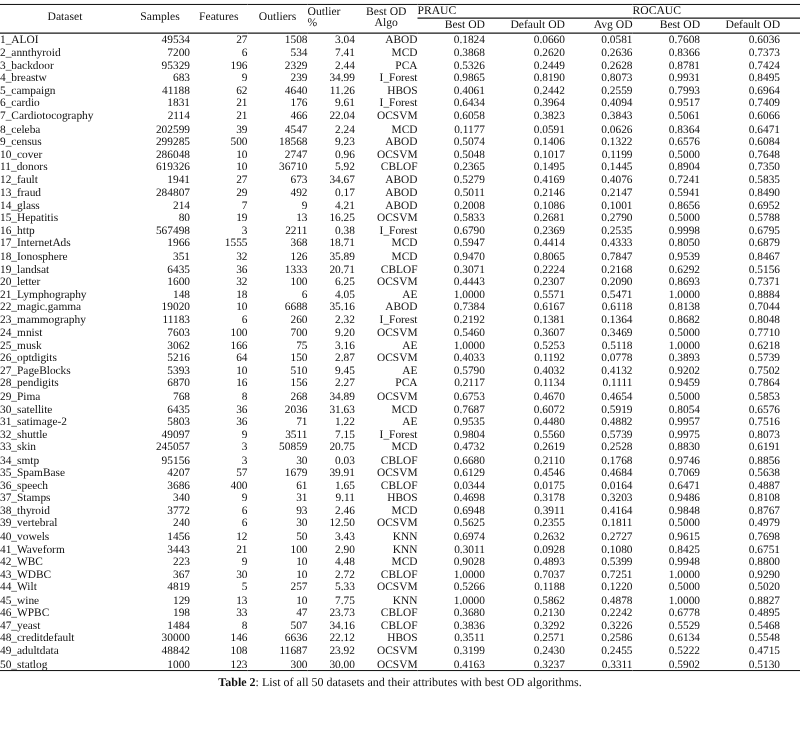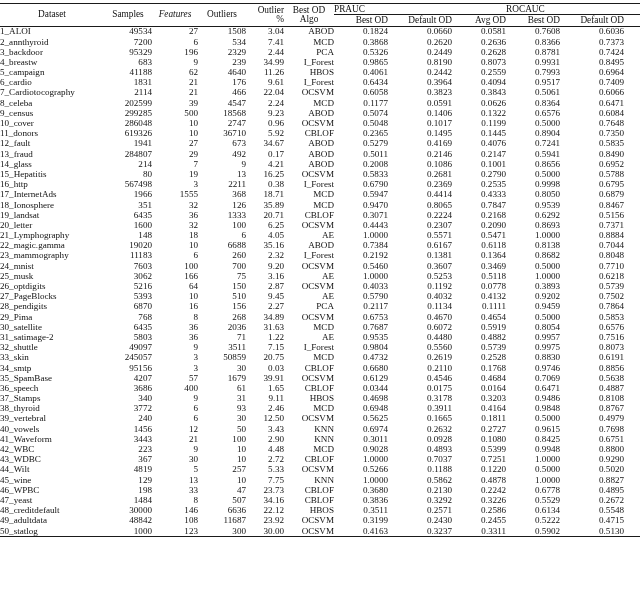--- a/index.html
+++ b/index.html
@@ -103,23 +103,23 @@
           <col class="c-num">
       <col class="c-num">
           <col class="c-numw">
           <col class="c-num">
     </colgroup>
 
     <thead>
       <tr class="hdr-top">
         <th class="c-ds rule-top" rowspan="2" style="text-align:center;vertical-align:middle;padding-left:0;">Dataset</th>
         <th class="c-sam rule-top" rowspan="2" style="text-align:center;vertical-align:middle;padding-right:0;">Samples</th>
-        <th class="c-fea rule-top" rowspan="2" style="text-align:center;vertical-align:middle;padding-right:0;font-style:italic;">Features</th>
+        <th class="c-fea rule-top" rowspan="2" style="text-align:center;vertical-align:middle;padding-right:0;">Features</th>
         <th class="c-out rule-top" rowspan="2" style="text-align:center;vertical-align:middle;padding-right:0;">Outliers</th>
-        <th class="c-pct rule-top" rowspan="2" style="text-align:right;vertical-align:middle;padding-right:0;">
+        <th class="c-pct rule-top" rowspan="2" style="text-align:left;vertical-align:middle;padding-right:0;">
           <div>Outlier</div>
           <div>%</div>
         </th>
         <th class="c-algo rule-top" rowspan="2" style="text-align:center;vertical-align:middle;padding-left:0;">
           <div>Best OD</div>
           <div>Algo</div>
         </th>
         <th class="hdr-span rule-top" colspan="3">PRAUC</th>
         <th class="hdr-span rule-top" colspan="3">ROCAUC</th>
       </tr>
@@ -667,21 +667,21 @@
             <td class="c-num">0.8791</td>
           </tr>
           <tr>
             <td class="c-ds">39_vertebral</td>
             <td class="c-sam">240</td>
             <td class="c-fea">6</td>
             <td class="c-out">30</td>
             <td class="c-pct">12.50</td>
             <td class="c-algo">OCSVM</td>
             <td class="c-num">0.5625</td>
-            <td class="c-numw">0.1665</td>
+            <td class="c-numw">0.2355</td>
             <td class="c-num">0.1811</td>
             <td class="c-num">0.5000</td>
             <td class="c-numw">0.4979</td>
             <td class="c-num">0.5161</td>
           </tr>
           <tr>
             <td class="c-ds">40_vowels</td>
             <td class="c-sam">1456</td>
             <td class="c-fea">12</td>
             <td class="c-out">50</td>
@@ -782,21 +782,21 @@
             <td class="c-ds">47_yeast</td>
             <td class="c-sam">1484</td>
             <td class="c-fea">8</td>
             <td class="c-out">507</td>
             <td class="c-pct">34.16</td>
             <td class="c-algo">CBLOF</td>
             <td class="c-num">0.3836</td>
             <td class="c-numw">0.3292</td>
             <td class="c-num">0.3226</td>
             <td class="c-num">0.5529</td>
-            <td class="c-numw">0.2672</td>
+            <td class="c-numw">0.5468</td>
             <td class="c-num">0.4421</td>
           </tr>
           <tr>
             <td class="c-ds">48_creditdefault</td>
             <td class="c-sam">30000</td>
             <td class="c-fea">146</td>
             <td class="c-out">6636</td>
             <td class="c-pct">22.12</td>
             <td class="c-algo">HBOS</td>
             <td class="c-num">0.3511</td>
@@ -831,14 +831,17 @@
             <td class="c-numw rule-bottom">0.3237</td>
             <td class="c-num rule-bottom">0.3311</td>
             <td class="c-num rule-bottom">0.5902</td>
             <td class="c-numw rule-bottom">0.5130</td>
             <td class="c-num rule-bottom">0.5181</td>
           </tr>
         </tbody>
   </table>
   </div>
 
+  <div class="caption">
+    <b>Table 2</b><span>: </span><span>List of all 50 datasets and their attributes with best OD algorithms.</span>
+  </div>
 
 </div>
 
 </body></html>

